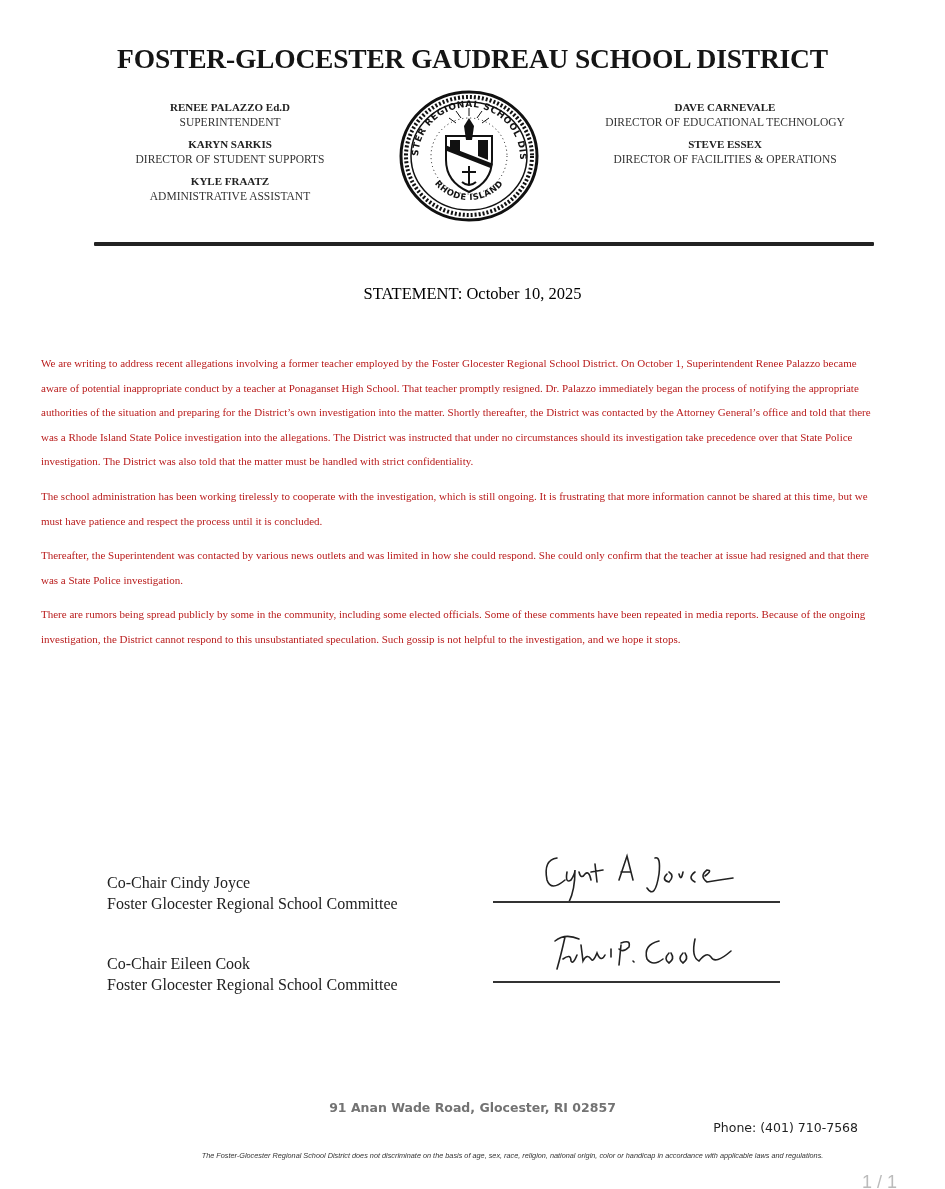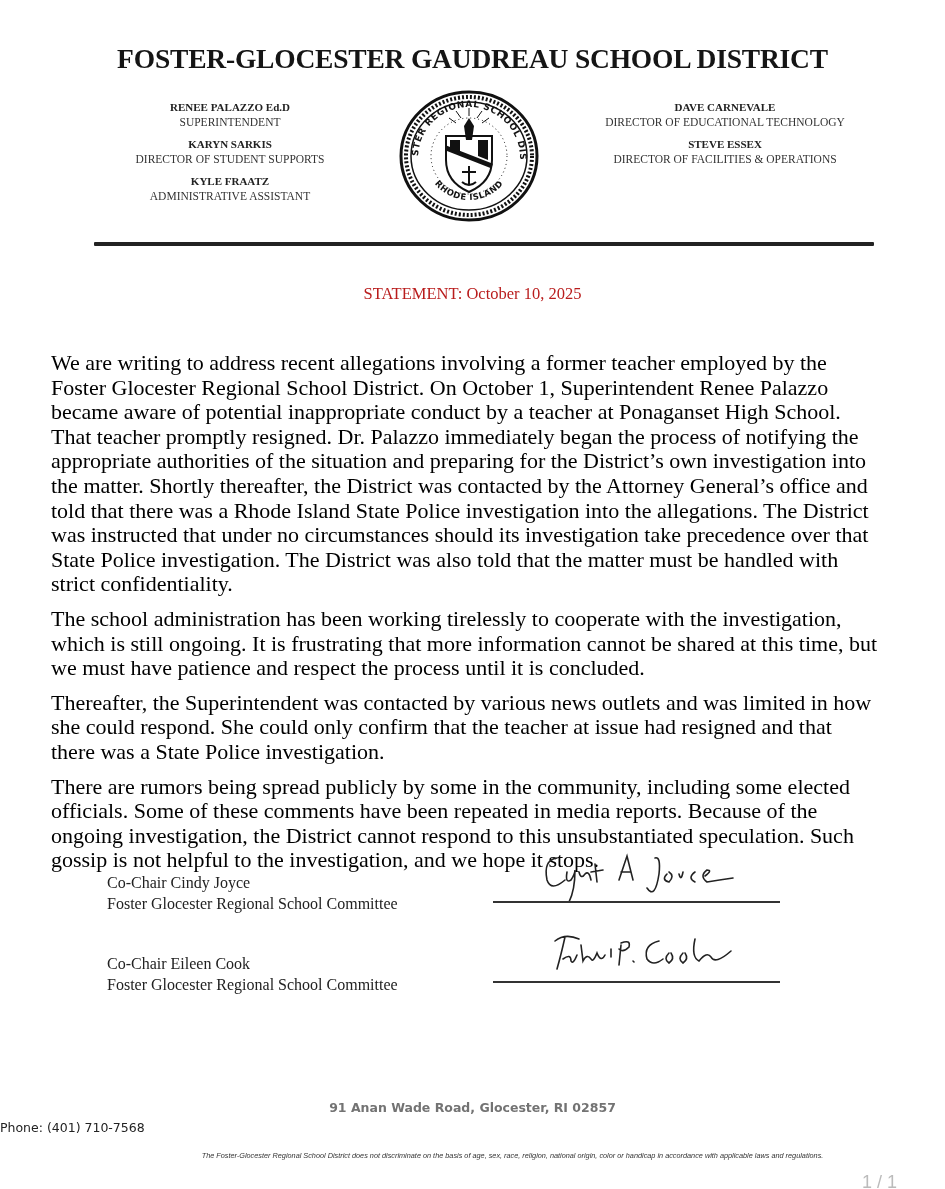--- a/index.html
+++ b/index.html
@@ -13,33 +13,33 @@
     }
     .staff-col { position: absolute; top: 100px; text-align: center; }
     .staff-left { left: 80px; width: 300px; }
     .staff-right { left: 565px; width: 320px; }
     .staff { margin-bottom: 8px; }
     .staff .name { font-size: 11px; font-weight: bold; line-height: 15px; color: #222; }
     .staff .role { font-size: 11.5px; line-height: 14px; color: #333; }
     .seal { position: absolute; left: 396px; top: 88px; width: 146px; height: 136px; }
     .rule { position: absolute; left: 94px; top: 242px; width: 780px; height: 4px; background: #222; border-radius: 1px; }
     .statement {
-      position: absolute; left: 0; top: 284px; width: 945px; text-align: center; font-size: 16.5px; color: #b91c1c;
+      position: absolute; left: 0; top: 284px; width: 945px; text-align: center; font-size: 16.5px; color: #000000;
     }
-    .body-text { position: absolute; left: 51px; top: 351px; width: 830px; font-size: 22px; line-height: 24.6px; color: #000000; }
+    .body-text { position: absolute; left: 41px; top: 351px; width: 830px; font-size: 11px; line-height: 24.6px; color: #b91c1c; }
     .body-text p { margin: 0 0 10px 0; }
     .sig-block { position: absolute; left: 107px; font-size: 16px; line-height: 21px; color: #222; margin-top: 12px; }
     .sig-line { position: absolute; left: 493px; width: 287px; height: 1.5px; background: #333; }
     .sig-img { position: absolute; }
     .address {
       position: absolute; left: 0; top: 1100px; width: 945px; text-align: center;
       font-family: "DejaVu Sans", "Liberation Sans", sans-serif; font-size: 12.5px; font-weight: bold; color: #737373;
     }
     .phone {
-      position: absolute; left: 0; top: 1120px; width: 858px; text-align: left;
+      position: absolute; left: 0; top: 1120px; width: 858px; text-align: right;
       font-family: "DejaVu Sans", "Liberation Sans", sans-serif; font-size: 12.5px; color: #222;
     }
     .disclaimer {
       position: absolute; left: 0; top: 1151px; width: 945px; text-align: center;
       font-family: "Liberation Sans", sans-serif; font-size: 7.3px; font-style: italic; color: #333; padding-left: 40px;
     }
     .page-indicator {
       position: absolute; left: 862px; top: 1172px; font-family: "Liberation Sans", sans-serif;
       font-size: 18px; color: #bbbbbb;
     }

